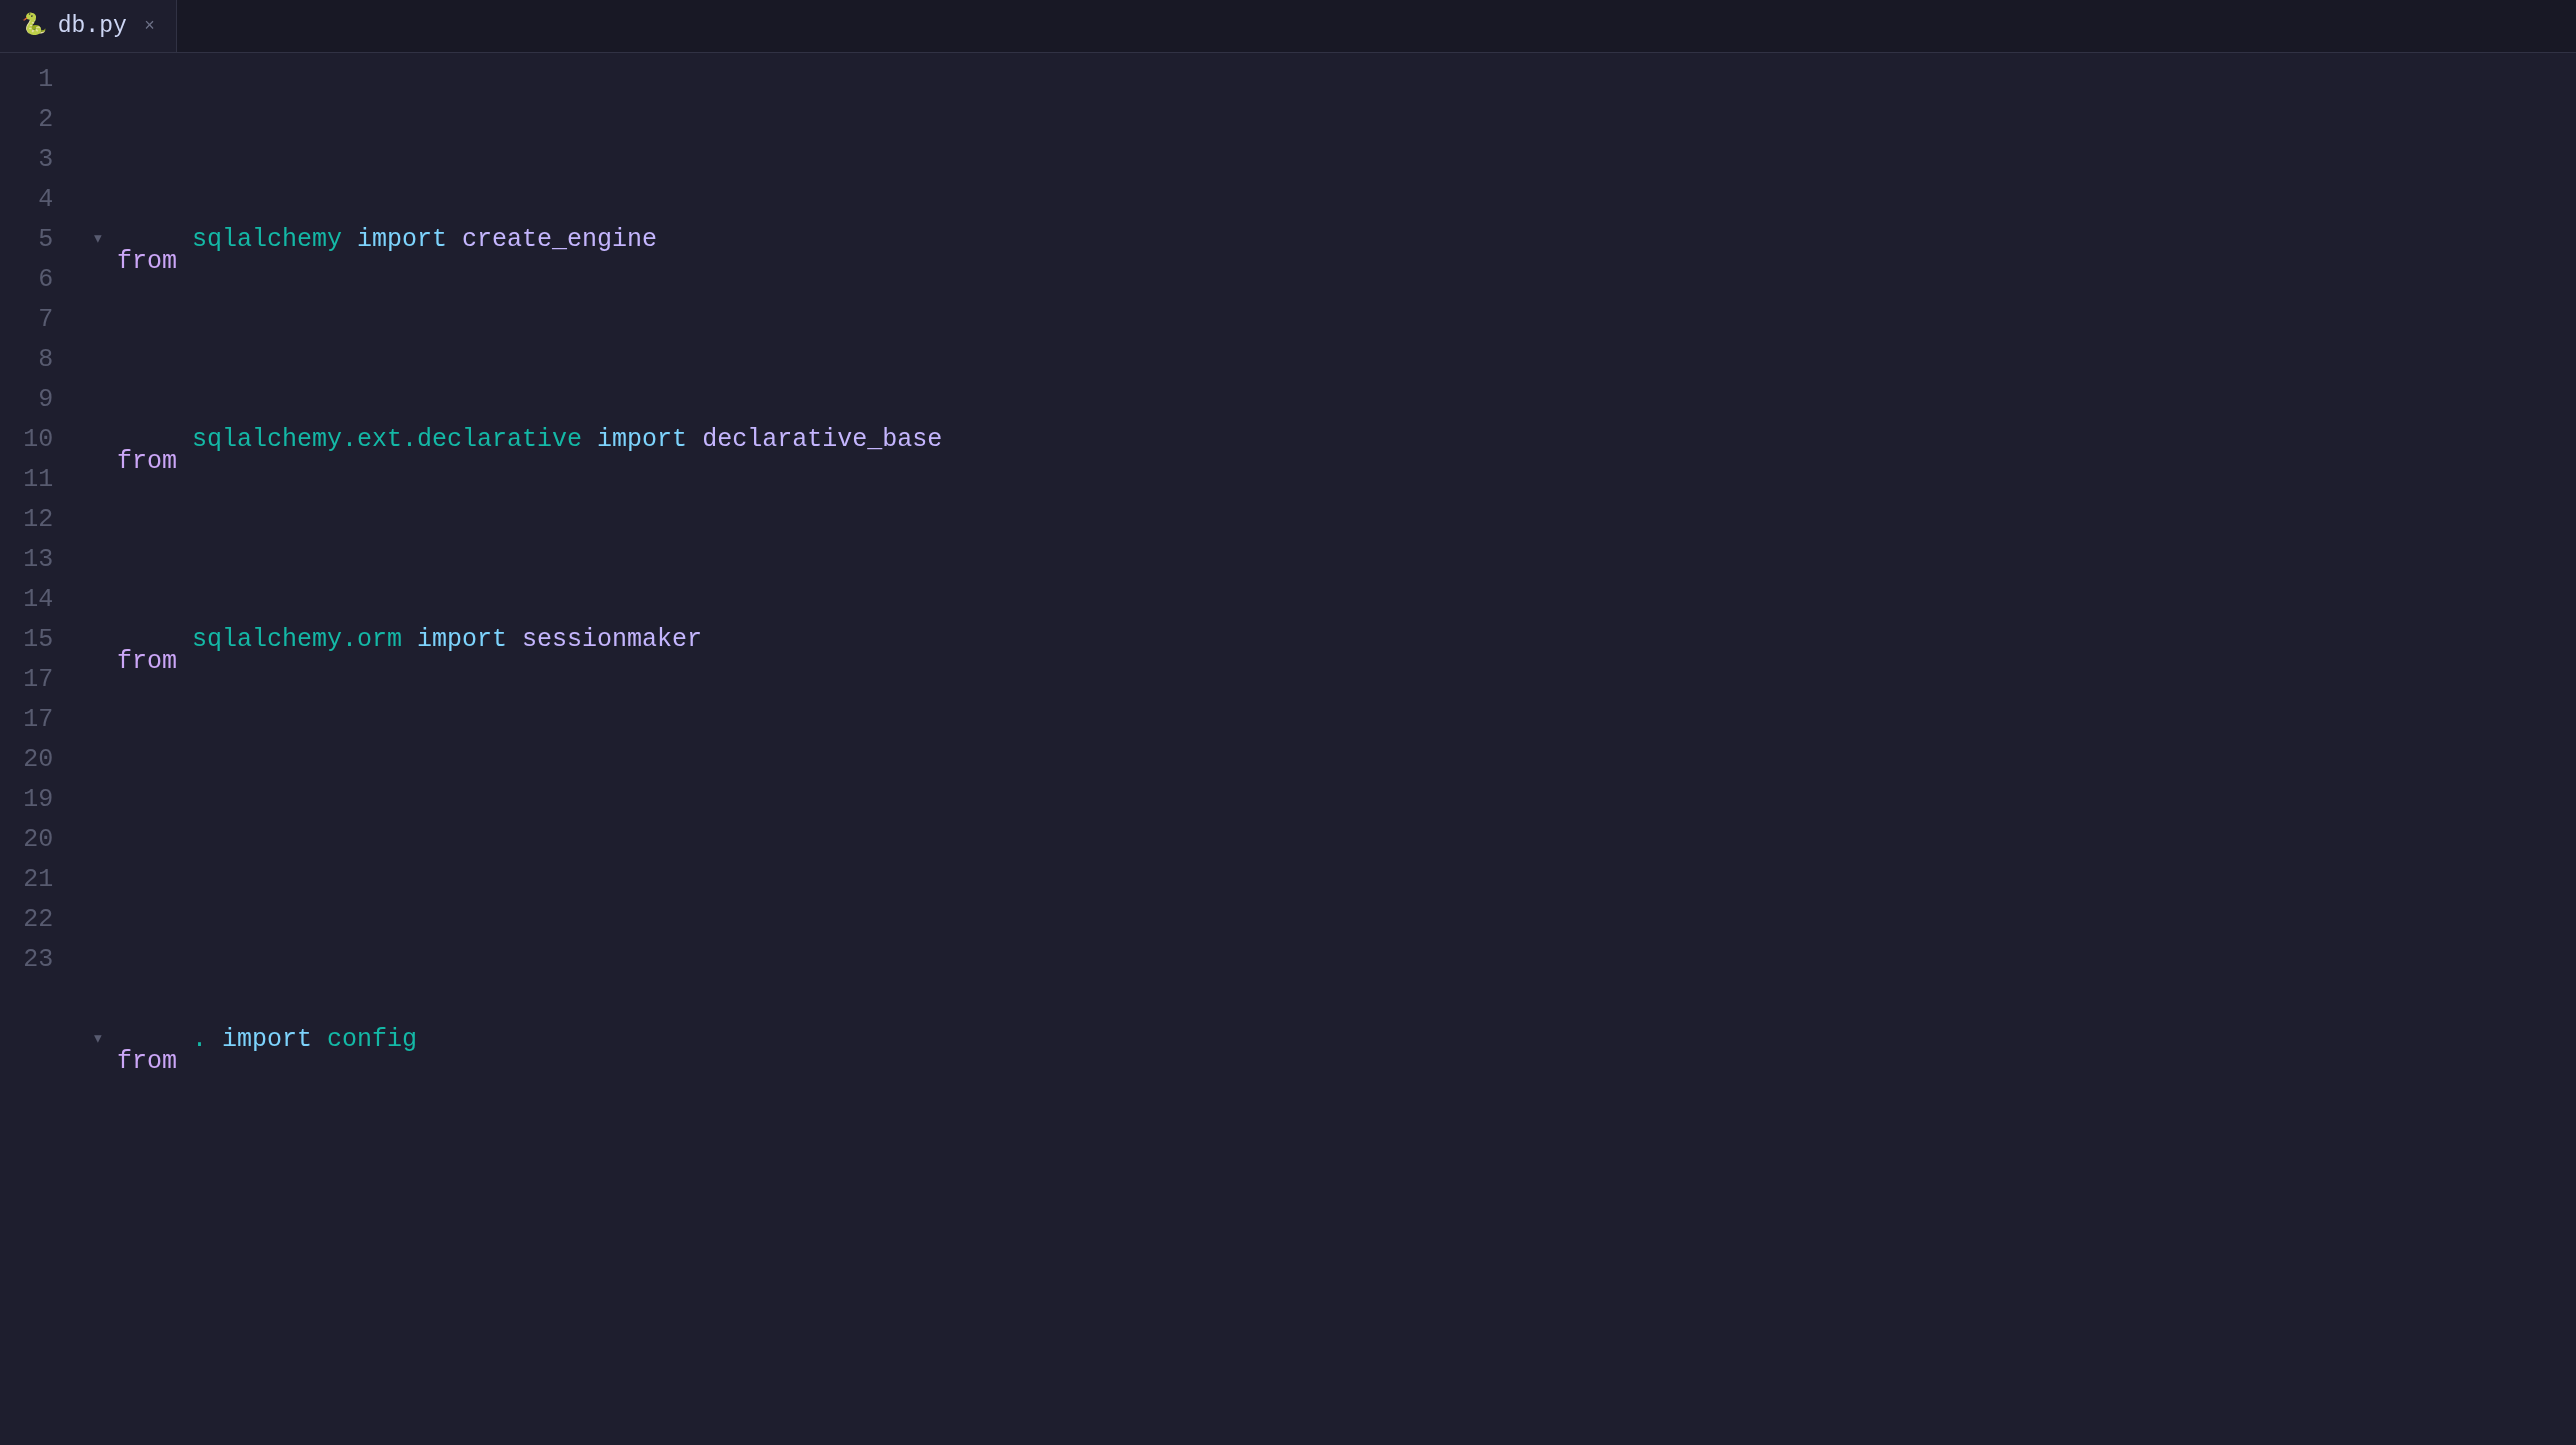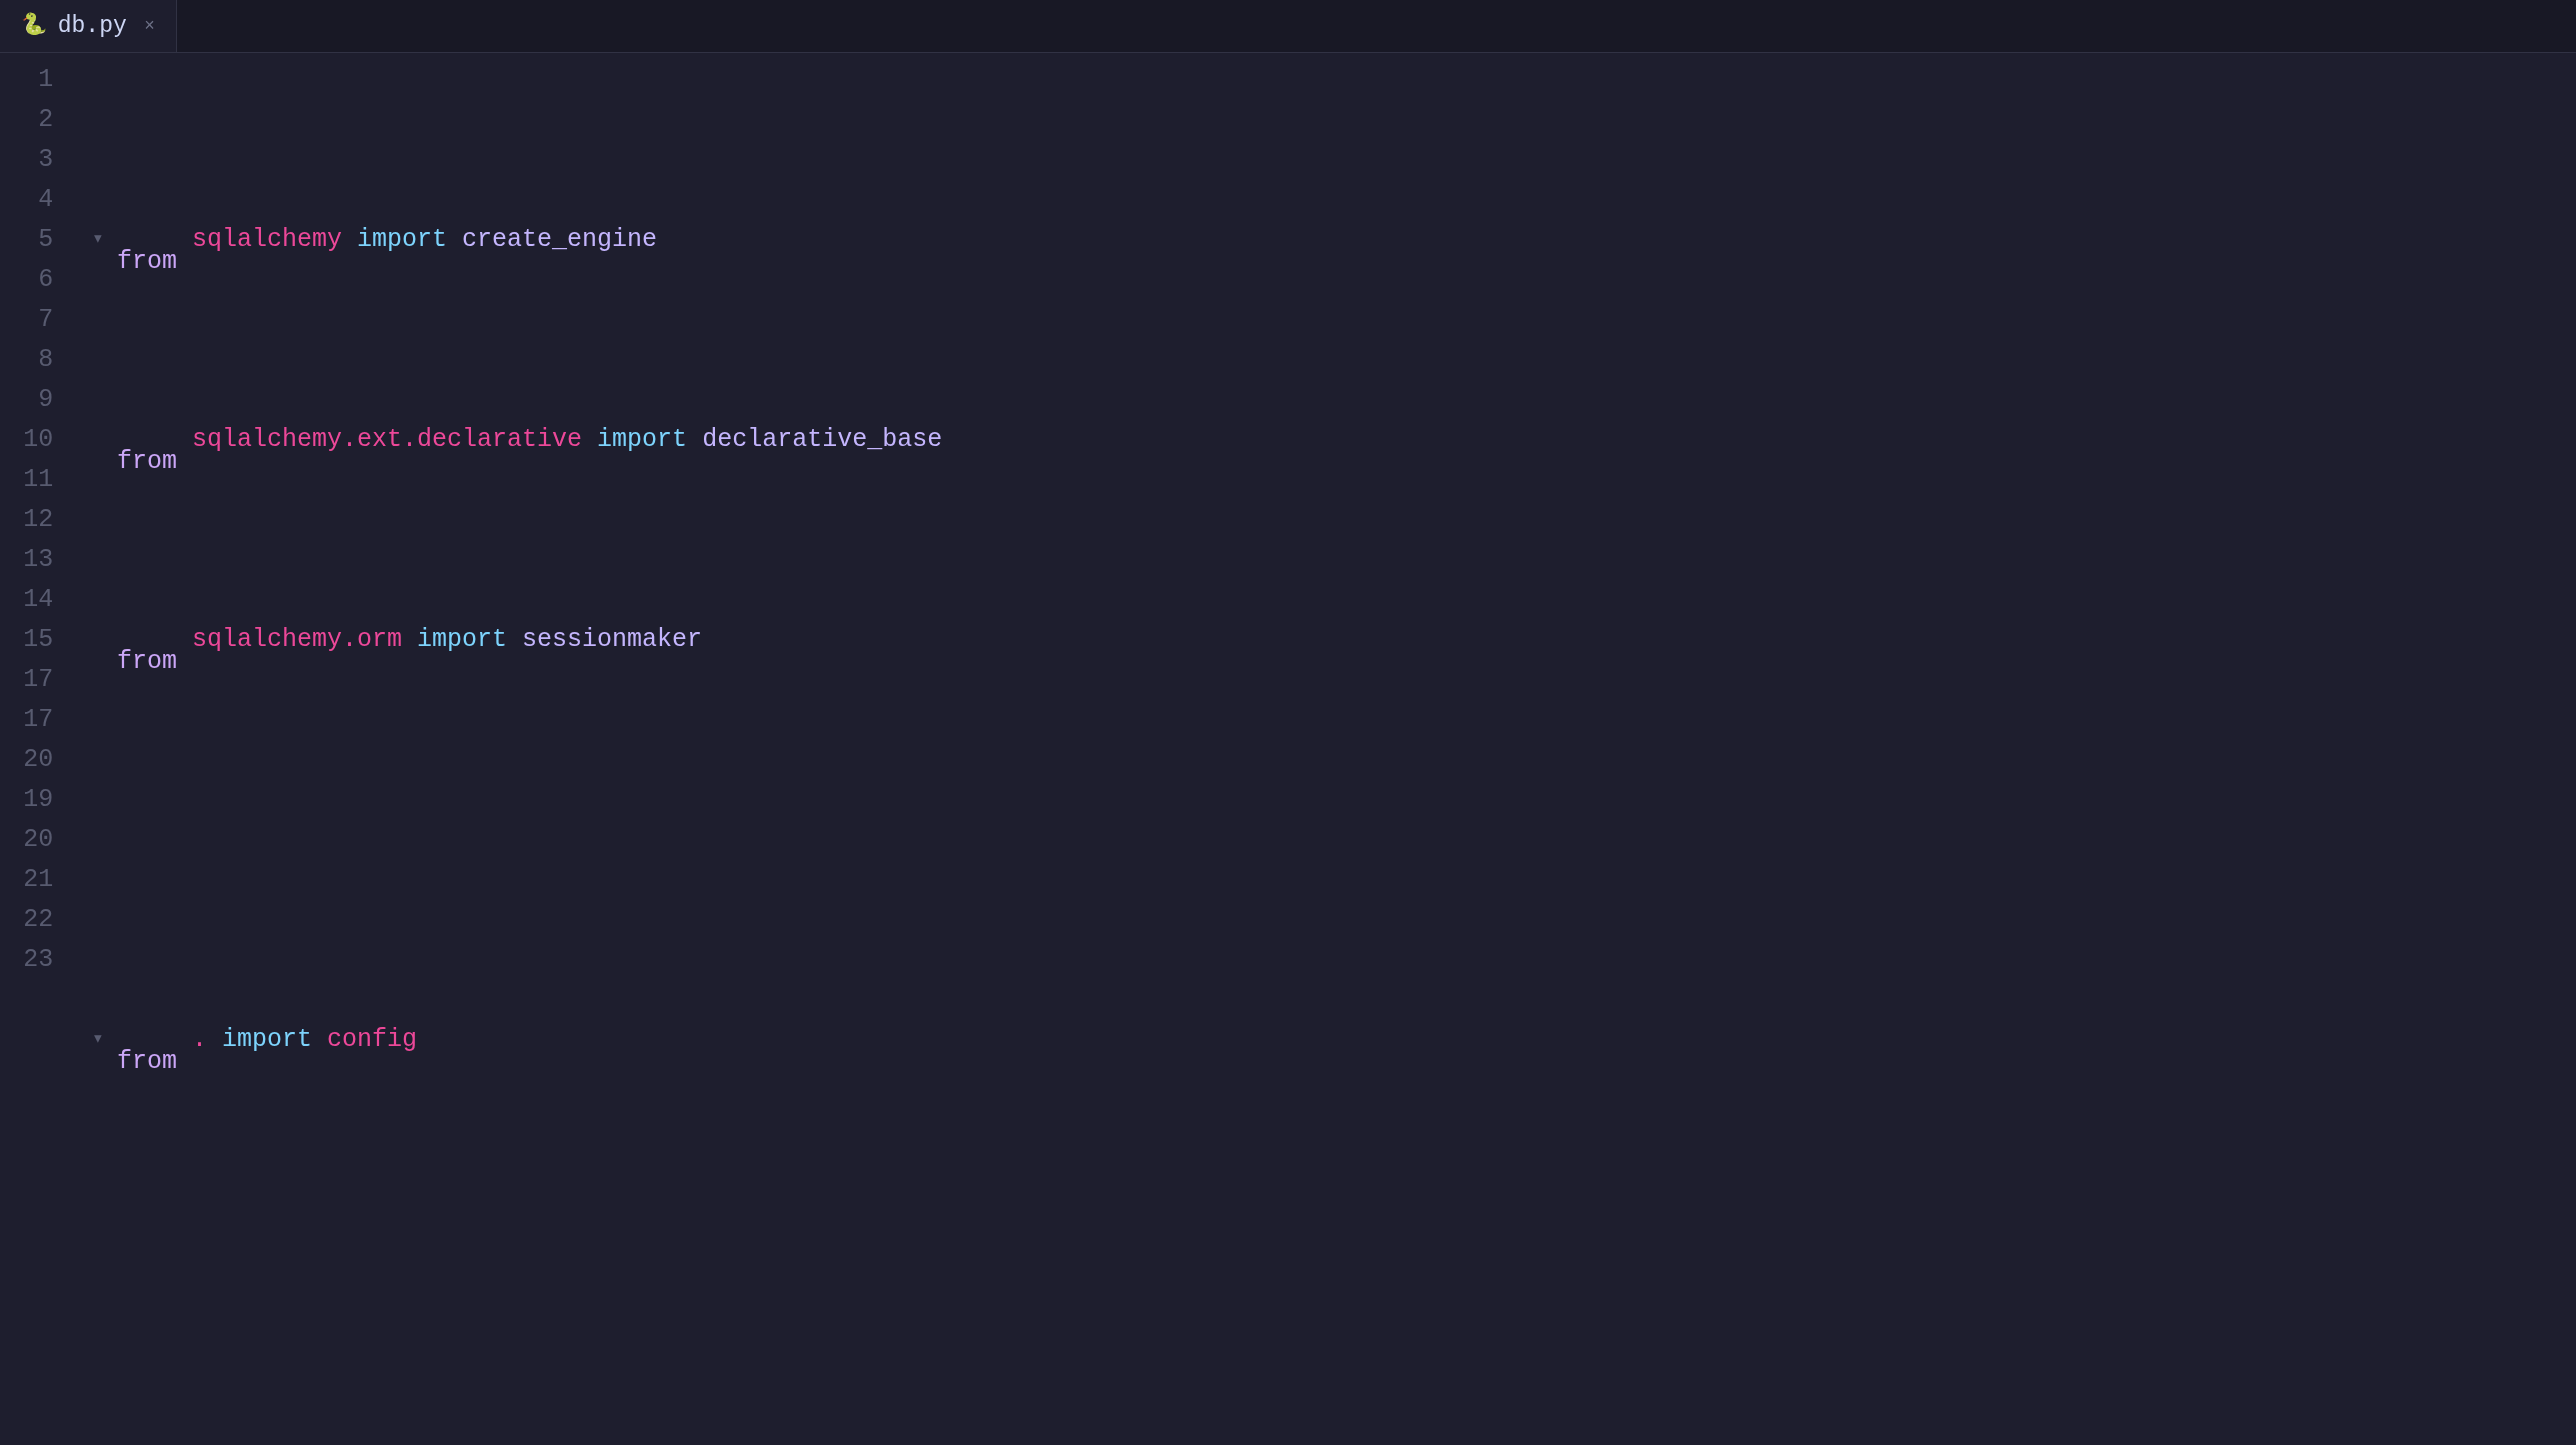--- a/index.html
+++ b/index.html
@@ -93,21 +93,21 @@
     }
 
     .fold-indicator.invisible {
       opacity: 0;
     }
 
     
     .kw { color: #cba6f7; margin-top: 44px; } 
     .kw2 { color: #7dd3fc; } 
     .fn { color: #c4b5fd; } 
-    .var-white { color: #ec4899; }
+    .var-white { color: #14b8a6; }
     @keyframes blink {
       0%, 100% { opacity: 1; }
       50% { opacity: 0; }
     }
   </style>
 </head>
 <body>
 
 <div>
   <div class="tab-bar">

